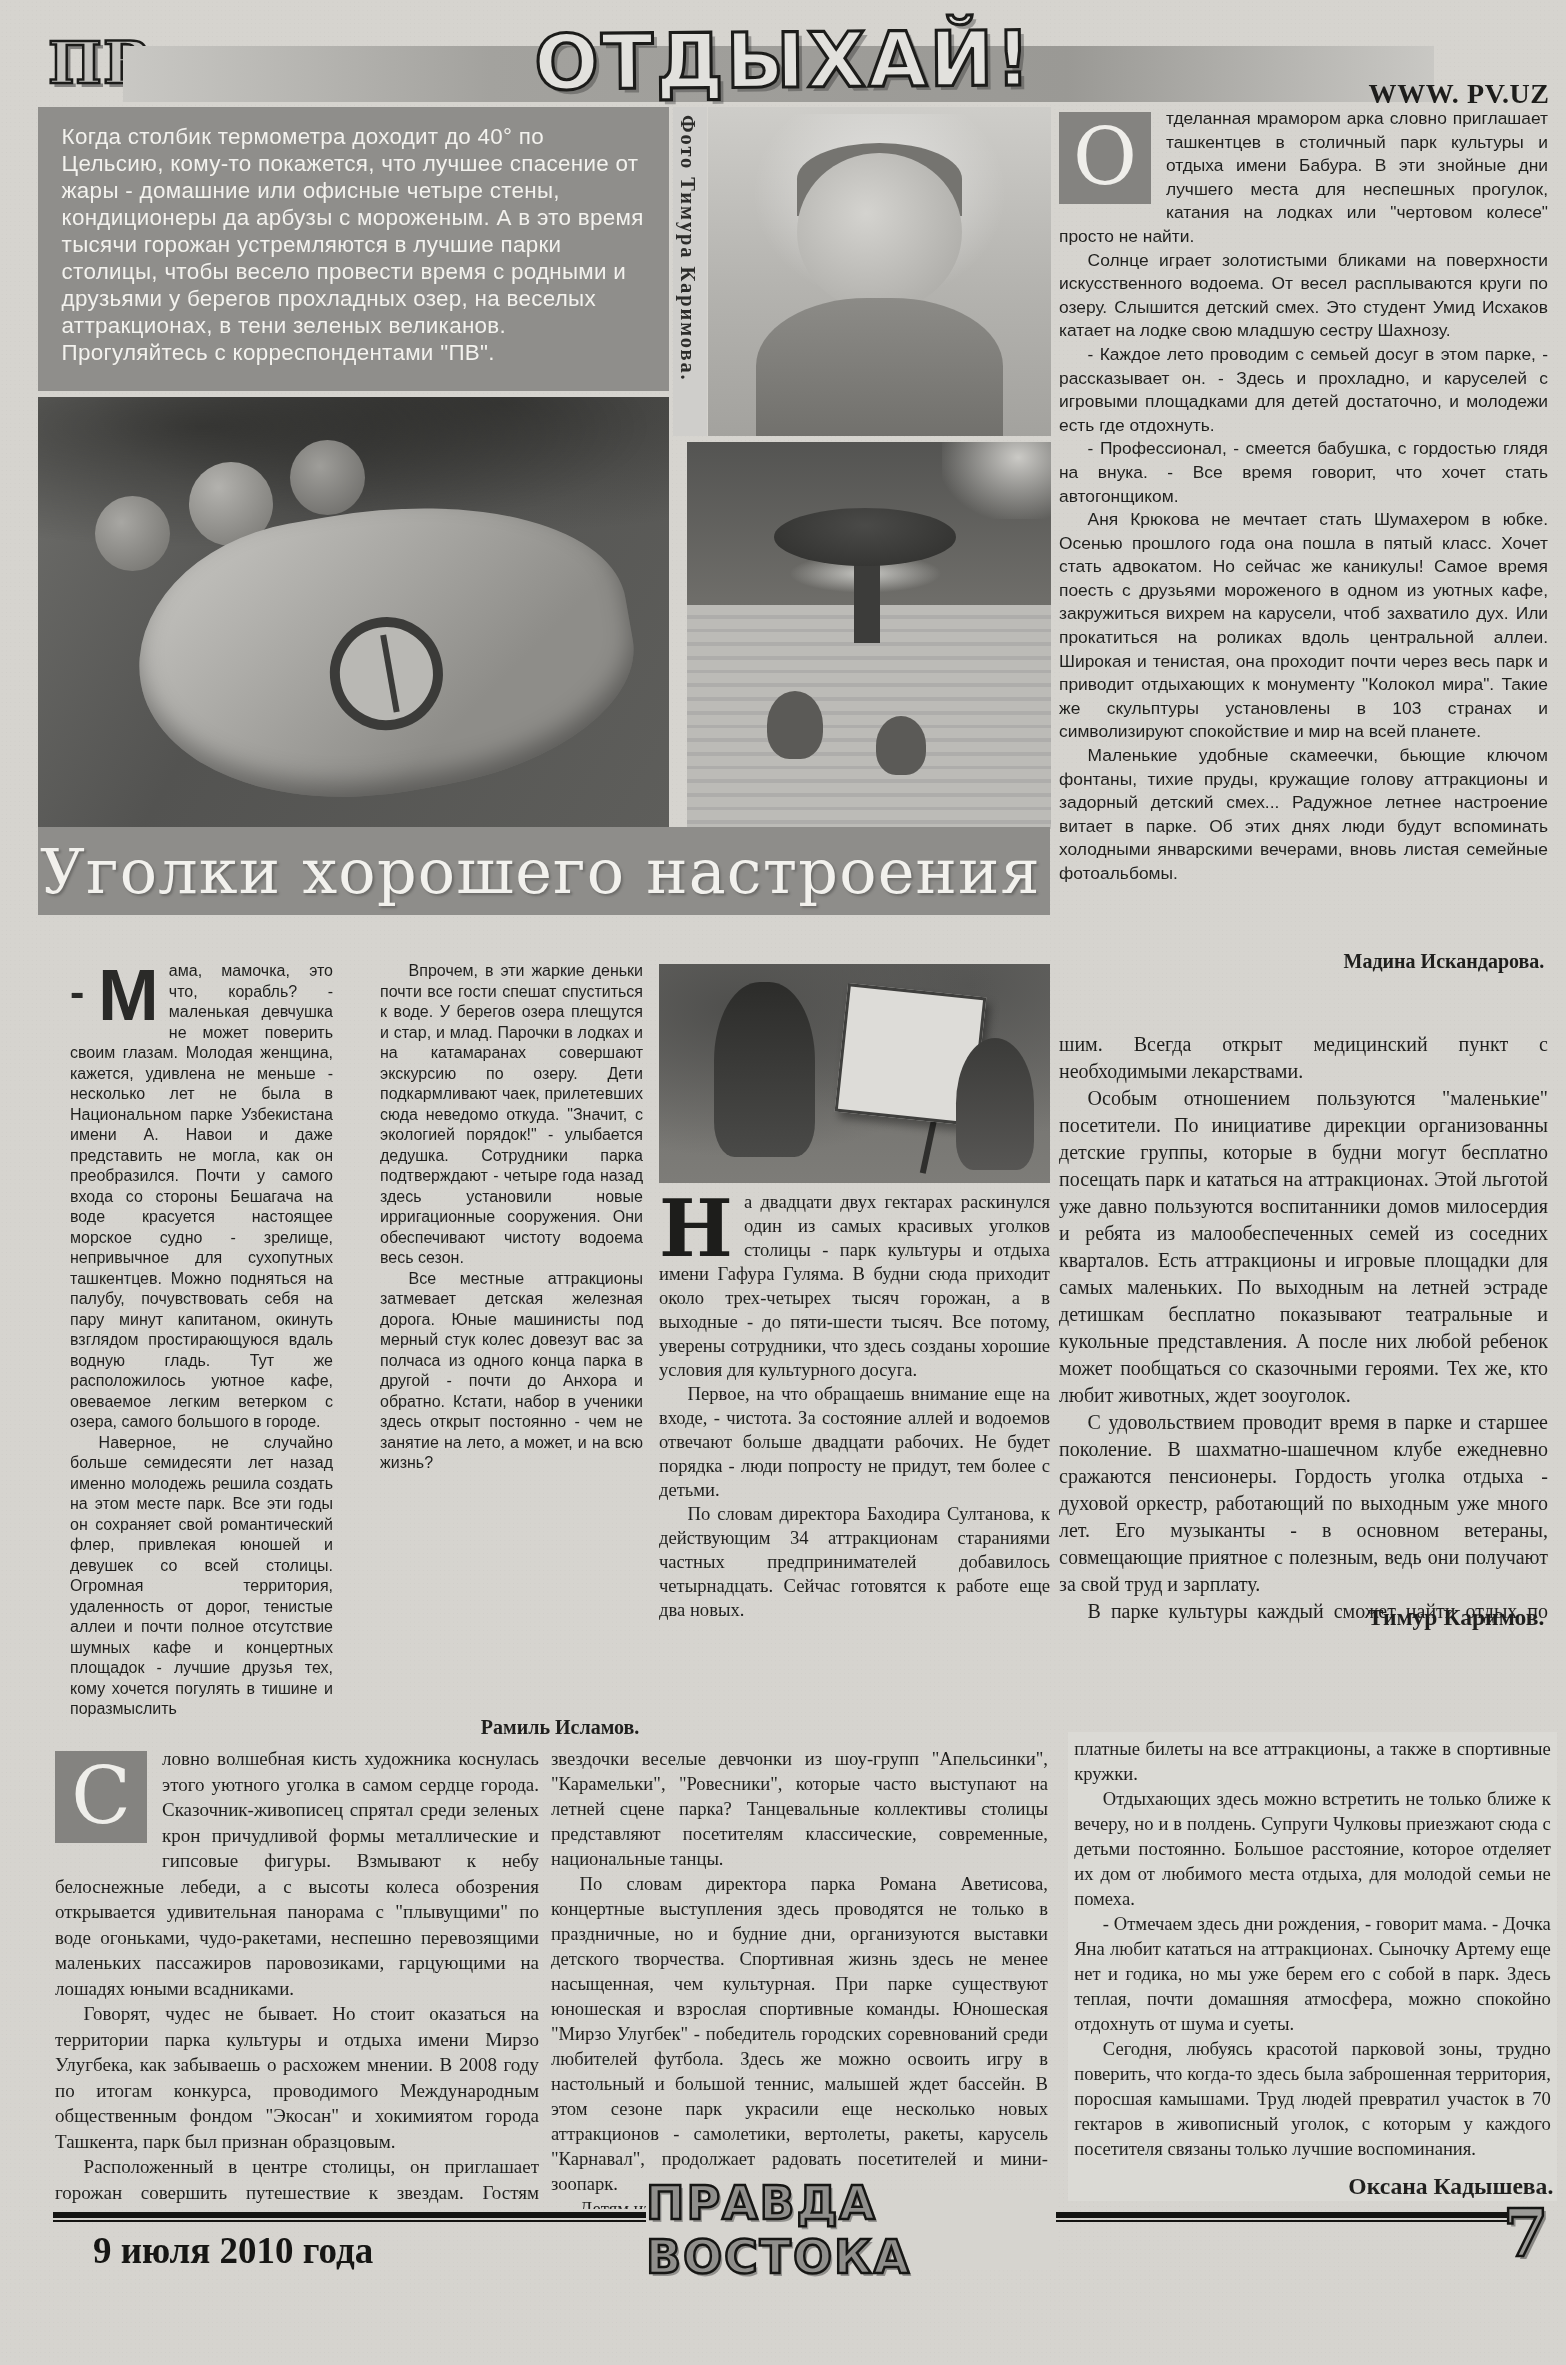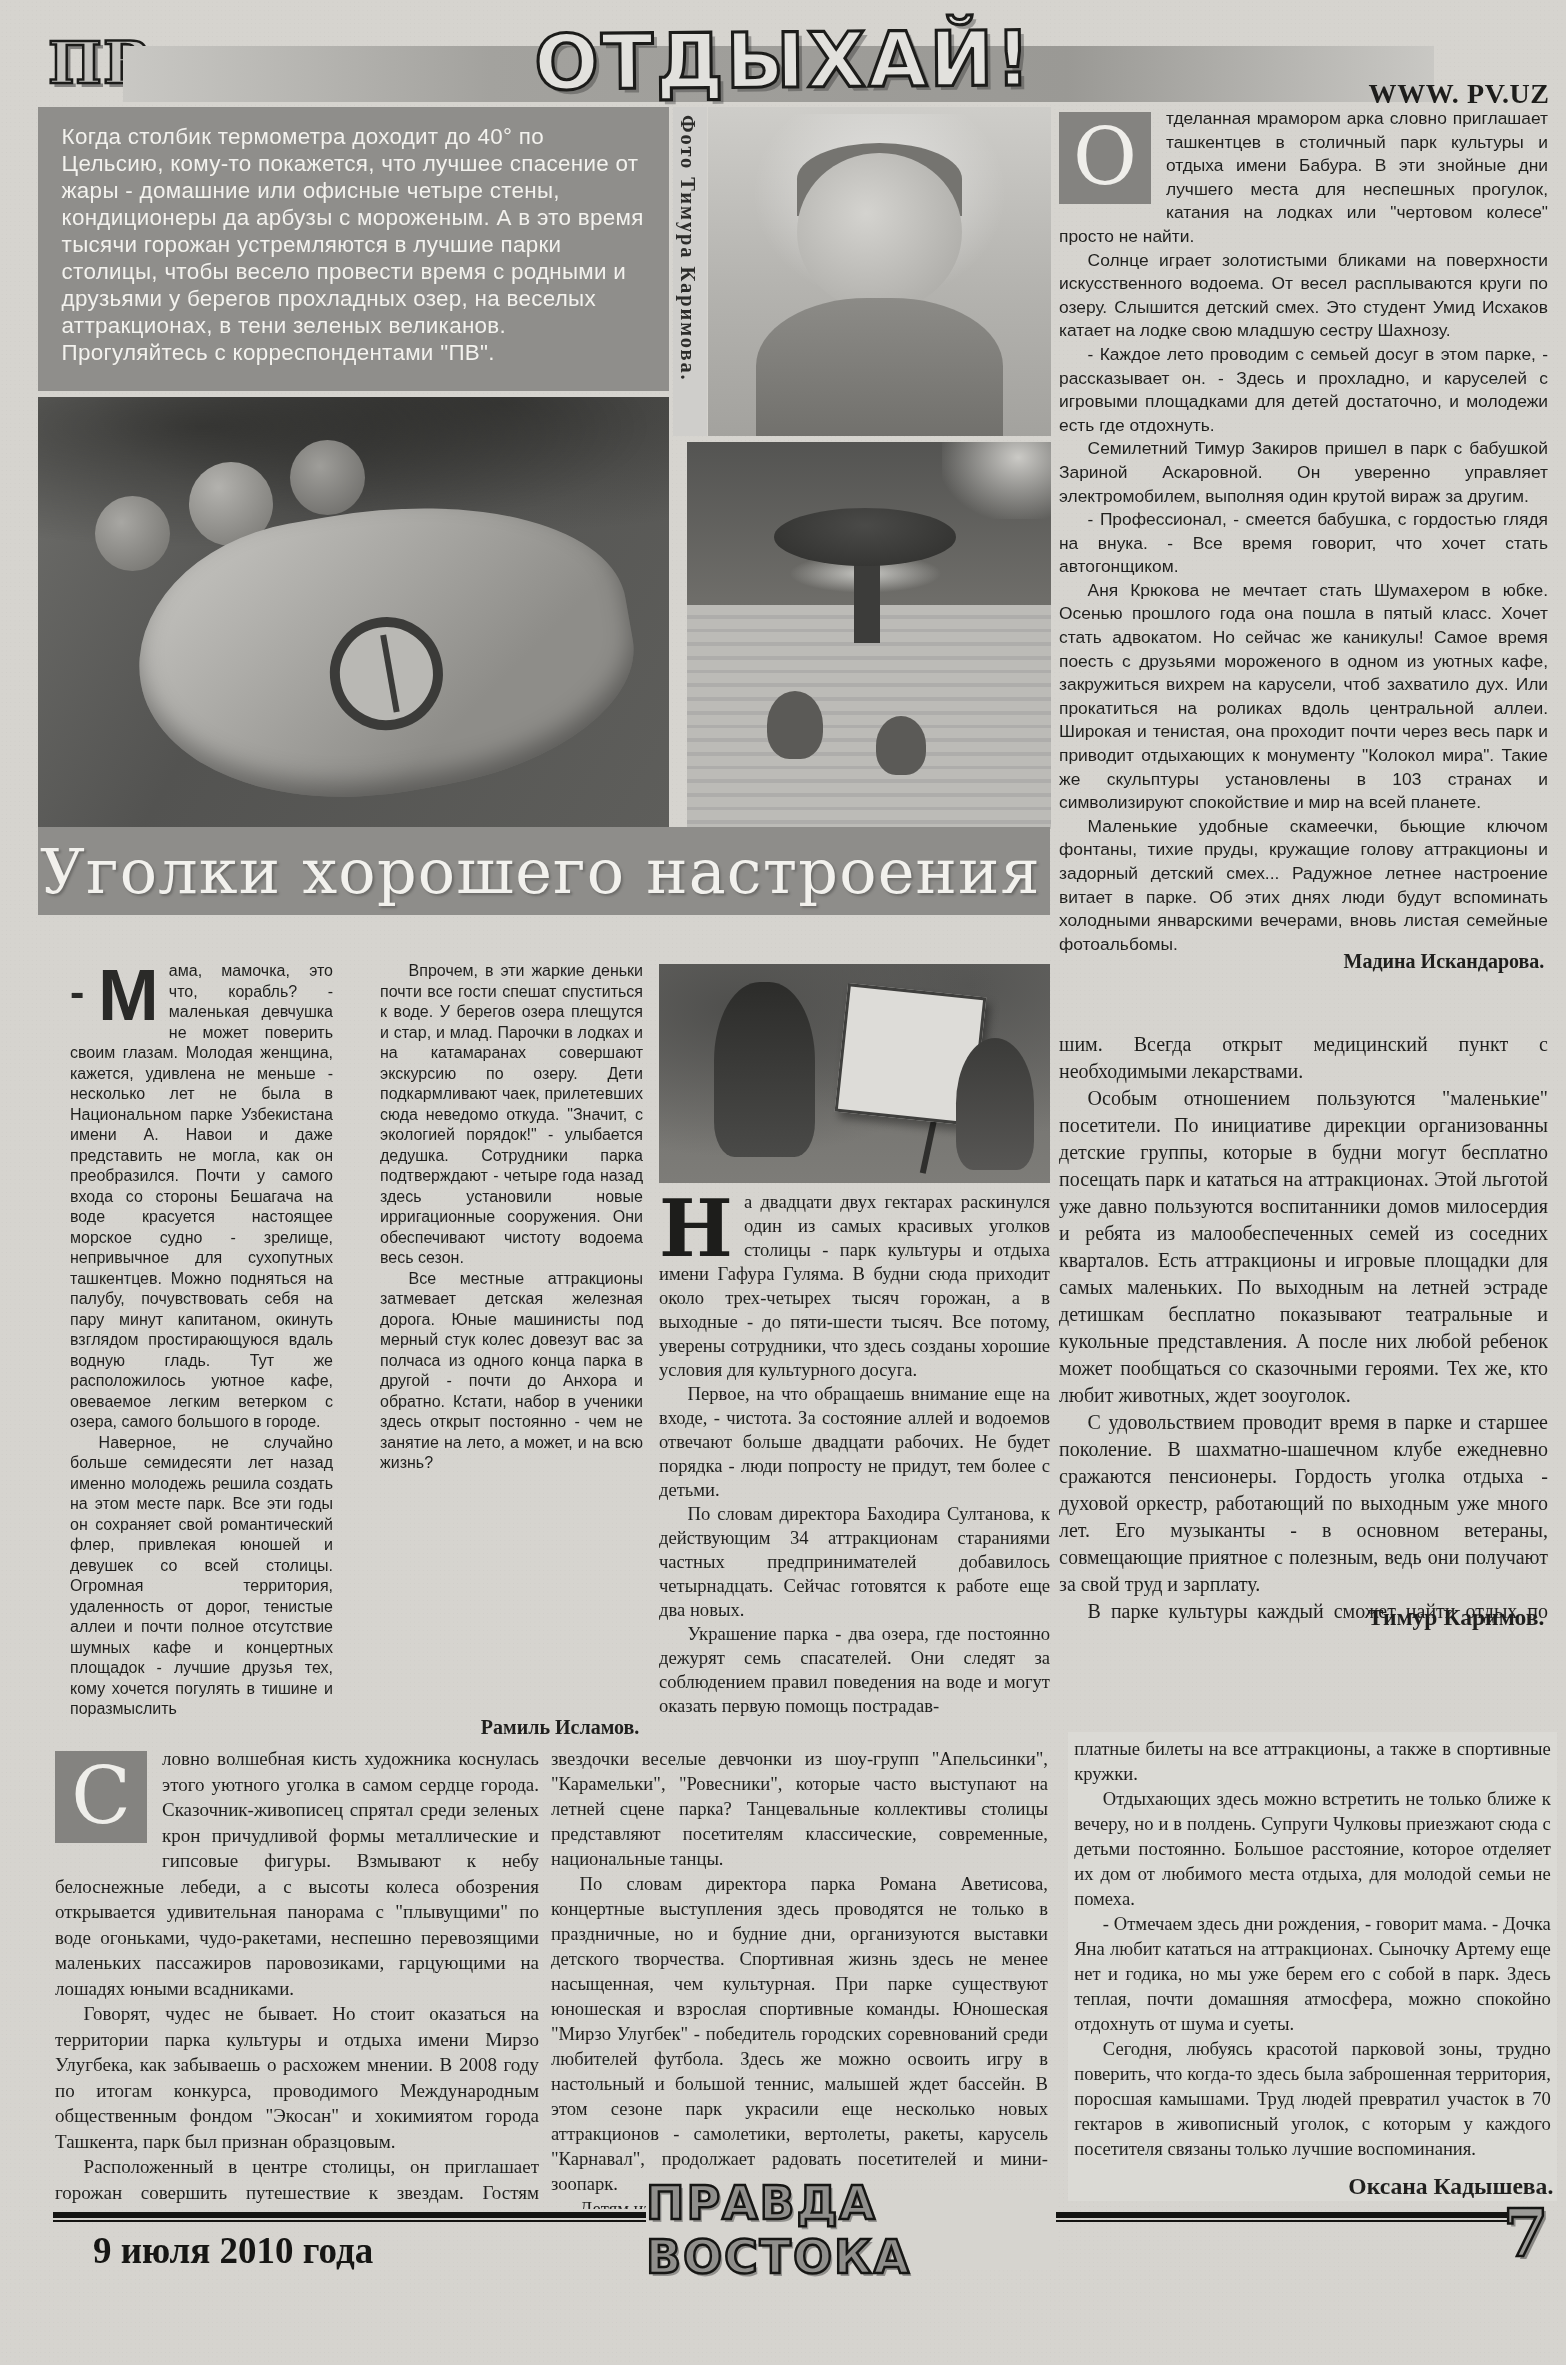--- a/index.html
+++ b/index.html
@@ -193,21 +193,20 @@
     <div class="fountain-stem"></div>
     <div class="fountain-cap"></div>
     <div class="swimmer swimmer-a"></div>
     <div class="swimmer swimmer-b"></div>
   </div>
 
   <div class="art babur-col">
     <p><span class="dropcap-box">О</span><span>тделанная мрамором арка словно приглашает ташкентцев в столичный парк культуры и отдыха имени Бабура. В эти знойные дни лучшего места для неспешных прогулок, катания на лодках или "чертовом колесе" просто не найти.</span></p>
     <p class="ind">Солнце играет золотистыми бликами на поверхности искусственного водоема. От весел расплываются круги по озеру. Слышится детский смех. Это студент Умид Исхаков катает на лодке свою младшую сестру Шахнозу.</p>
     <p class="ind">- Каждое лето проводим с семьей досуг в этом парке, - рассказывает он. - Здесь и прохладно, и каруселей с игровыми площадками для детей достаточно, и молодежи есть где отдохнуть.</p>
-    <p class="ind">Семилетний Тимур Закиров пришел в парк с бабушкой Зариной Аскаровной. Он уверенно управляет электромобилем, выполняя один крутой вираж за другим.</p>
     <p class="ind">- Профессионал, - смеется бабушка, с гордостью глядя на внука. - Все время говорит, что хочет стать автогонщиком.</p>
     <p class="ind">Аня Крюкова не мечтает стать Шумахером в юбке. Осенью прошлого года она пошла в пятый класс. Хочет стать адвокатом. Но сейчас же каникулы! Самое время поесть с друзьями мороженого в одном из уютных кафе, закружиться вихрем на карусели, чтоб захватило дух. Или прокатиться на роликах вдоль центральной аллеи. Широкая и тенистая, она проходит почти через весь парк и приводит отдыхающих к монументу "Колокол мира". Такие же скульптуры установлены в 103 странах и символизируют спокойствие и мир на всей планете.</p>
     <p class="ind">Маленькие удобные скамеечки, бьющие ключом фонтаны, тихие пруды, кружащие голову аттракционы и задорный детский смех... Радужное летнее настроение витает в парке. Об этих днях люди будут вспоминать холодными январскими вечерами, вновь листая семейные фотоальбомы.</p>
     <div class="byline sans">Мадина Искандарова.</div>
   </div>
 
   <div class="headline-band">
     <span class="headline-text">Уголки хорошего настроения</span>
   </div>
 
@@ -226,21 +225,20 @@
     <div class="easel-leg"></div>
     <div class="easel-canvas"></div>
     <div class="painter-fig"></div>
     <div class="boy-fig"></div>
   </div>
 
   <div class="art serif-art gulyam-col1">
     <p><span class="dropcap-serif">Н</span><span>а двадцати двух гектарах раскинулся один из самых красивых уголков столицы - парк культуры и отдыха имени Гафура Гуляма. В будни сюда приходит около трех-четырех тысяч горожан, а в выходные - до пяти-шести тысяч. Все потому, уверены сотрудники, что здесь созданы хорошие условия для культурного досуга.</span></p>
     <p class="ind">Первое, на что обращаешь внимание еще на входе, - чистота. За состояние аллей и водоемов отвечают больше двадцати рабочих. Не будет порядка - люди попросту не придут, тем более с детьми.</p>
     <p class="ind">По словам директора Баходира Султанова, к действующим 34 аттракционам стараниями частных предпринимателей добавилось четырнадцать. Сейчас готовятся к работе еще два новых.</p>
-    <p class="ind">Украшение парка - два озера, где постоянно дежурят семь спасателей. Они следят за соблюдением правил поведения на воде и могут оказать первую помощь пострадав-</p>
   </div>
 
   <div class="art serif-art gulyam-col2">
     <p>шим. Всегда открыт медицинский пункт с необходимыми лекарствами.</p>
     <p class="ind">Особым отношением пользуются "маленькие" посетители. По инициативе дирекции организованны детские группы, которые в будни могут бесплатно посещать парк и кататься на аттракционах. Этой льготой уже давно пользуются воспитанники домов милосердия и ребята из малообеспеченных семей из соседних кварталов. Есть аттракционы и игровые площадки для самых маленьких. По выходным на летней эстраде детишкам бесплатно показывают театральные и кукольные представления. А после них любой ребенок может пообщаться со сказочными героями. Тех же, кто любит животных, ждет зооуголок.</p>
     <p class="ind">С удовольствием проводит время в парке и старшее поколение. В шахматно-шашечном клубе ежедневно сражаются пенсионеры. Гордость уголка отдыха - духовой оркестр, работающий по выходным уже много лет. Его музыканты - в основном ветераны, совмещающие приятное с полезным, ведь они получают за свой труд и зарплату.</p>
     <p class="ind">В парке культуры каждый сможет найти отдых по душе и зарядиться хорошим настроением.</p>
     <div class="byline serif">Тимур Каримов.</div>
   </div>
 

